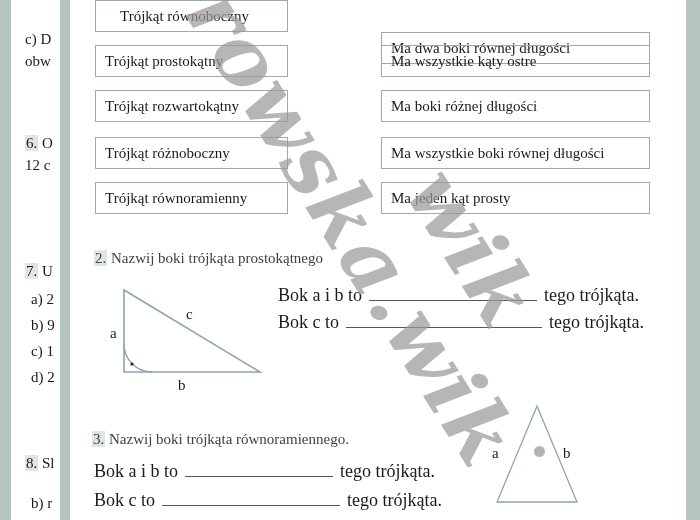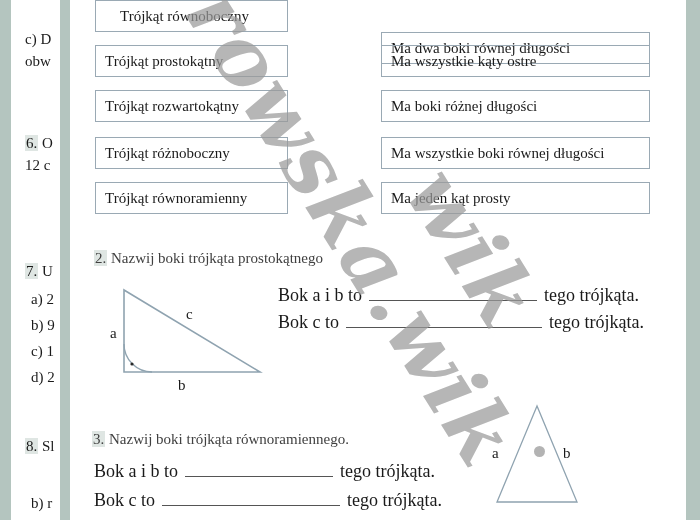--- a/index.html
+++ b/index.html
@@ -170,21 +170,21 @@
   <div class="left-col">
     <div class="lc-line" style="left:14px; top:30px;"><span>c) D</span></div>
     <div class="lc-line" style="left:14px; top:52px;"><span>obw</span></div>
     <div class="lc-line" style="left:14px; top:134px;"><span class="lc-num">6.</span><span> O</span></div>
     <div class="lc-line" style="left:14px; top:156px;"><span>12 c</span></div>
     <div class="lc-line" style="left:14px; top:262px;"><span class="lc-num">7.</span><span> U</span></div>
     <div class="lc-line" style="left:20px; top:290px;"><span>a) 2</span></div>
     <div class="lc-line" style="left:20px; top:316px;"><span>b) 9</span></div>
     <div class="lc-line" style="left:20px; top:342px;"><span>c) 1</span></div>
     <div class="lc-line" style="left:20px; top:368px;"><span>d) 2</span></div>
-    <div class="lc-line" style="left:14px; top:437px;"><span class="lc-num">8.</span><span> Sl</span></div>
+    <div class="lc-line" style="left:14px; top:454px;"><span class="lc-num">8.</span><span> Sl</span></div>
     <div class="lc-line" style="left:20px; top:462px;margin-left:39px;"><span>a) o</span></div>
     <div class="lc-line" style="left:20px; top:494px;"><span>b) r</span></div>
   </div>
 
   <div class="box left-box" style="top:0px;padding-left:24px;">
       <span>Trójkąt równoboczny</span>
     </div>
   <div class="box left-box" style="top:45px;">
       <span>Trójkąt prostokątny</span>
     </div>

